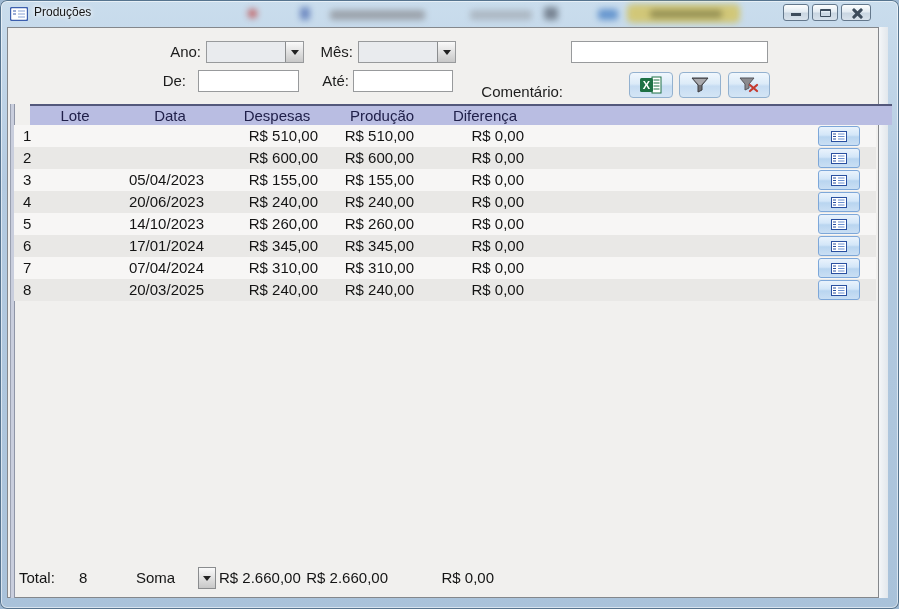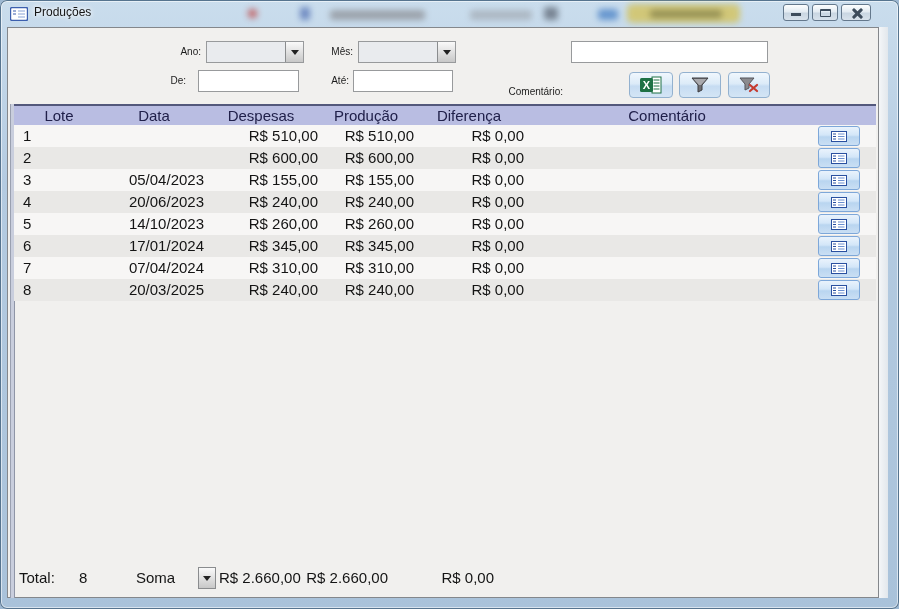--- a/index.html
+++ b/index.html
@@ -22,34 +22,34 @@
   .glyph-max{position:absolute;left:7px;top:4px;width:11px;height:8px;border:1px solid #3d4c5c;border-top:2px solid #3d4c5c;background:transparent;border-radius:1px;}
   .glyph-close{position:absolute;left:9px;top:3px;width:11px;height:11px;}
   .glyph-close:before,.glyph-close:after{content:"";position:absolute;left:5px;top:-1px;width:3px;height:13px;background:#3d4c5c;border-radius:1px;}
   .glyph-close:before{transform:rotate(45deg);}
   .glyph-close:after{transform:rotate(-45deg);}
   
   .client{position:absolute;left:7px;top:27px;width:872px;height:571px;
     background:#f1f0ee;border:1px solid #84878b;}
   .right-gutter{position:absolute;right:11px;top:27px;width:9px;height:571px;
     background:linear-gradient(90deg,#f4f6f8,#e2e7ec);}
-  .lbl{position:absolute;height:22px;line-height:22px;font-size:10px;color:#1c1c1c;text-align:right;}
+  .lbl{position:absolute;height:22px;line-height:22px;font-size:15px;color:#1c1c1c;text-align:right;}
   .field{position:absolute;height:22px;border:1px solid #989a9c;background:#ffffff;font-size:14px;padding:0 3px;font-family:inherit;}
   .combo{position:absolute;height:22px;border:1px solid #989a9c;background:#e9ebee;display:flex;}
   .combo .val{flex:1;font-size:14px;line-height:20px;padding:0 3px;color:#1c1c1c;}
   .drop-btn{width:18px;height:100%;border-left:1px solid #8a8c8e;cursor:pointer;
     background:linear-gradient(180deg,#fafafa,#dcdcdc 60%,#c8c8c8);display:flex;align-items:center;justify-content:center;}
   .tri{width:0;height:0;border-left:4px solid transparent;border-right:4px solid transparent;border-top:5px solid #222;}
   .toolbtn{position:absolute;width:44px;height:26px;border:1px solid #93b1cf;border-radius:4px;cursor:pointer;
     background:linear-gradient(180deg,#f0f7fd 0%,#dcebf8 45%,#c6dcf2 55%,#d4e5f5 100%);
     display:flex;align-items:center;justify-content:center;}
   
   .selector-strip{position:absolute;left:2px;top:76px;width:5px;height:494px;
     background:#c9cedd;border-left:1px solid #9aa0b0;border-right:1px solid #8f95a6;}
-  .thead{position:absolute;left:6px;top:76px;width:862px;height:21px;
+  .thead{position:absolute;left:22px;top:76px;width:862px;height:21px;
     background:#b9bde2;border-top:2px solid #53587b;}
   .tbody{position:absolute;left:6px;top:97px;width:862px;}
   .trow{position:relative;height:22px;cursor:default;}
   .trow.odd{background:#f7f6f5;}
   .trow.even{background:#e9e8e6;}
   .cell{position:absolute;top:0;height:22px;line-height:22px;font-size:15px;color:#141414;white-space:nowrap;overflow:hidden;}
   .hcell{position:absolute;top:0;height:19px;line-height:19px;font-size:15px;color:#20204a;text-align:center;white-space:nowrap;}
   .h-lote{left:0;width:90px;}   .c-lote{left:0;width:90px;padding-left:9px;}
   .h-data{left:90px;width:100px;} .c-data{left:90px;width:100px;text-align:right;}
   .h-desp{left:190px;width:114px;} .c-desp{left:190px;width:114px;text-align:right;}
@@ -160,21 +160,20 @@
     </button>
 
     <div class="selector-strip"></div>
 
     <div class="thead">
       <span class="hcell h-lote">Lote</span>
       <span class="hcell h-data">Data</span>
       <span class="hcell h-desp">Despesas</span>
       <span class="hcell h-prod">Produção</span>
       <span class="hcell h-dif">Diferença</span>
-      <span class="hcell h-com">Comentário</span>
     </div>
 
     <div class="tbody">
       <div class="trow odd">
         <span class="cell c-lote">1</span>
         <span class="cell c-desp">R$ 510,00</span>
         <span class="cell c-prod">R$ 510,00</span>
         <span class="cell c-dif">R$ 0,00</span>
         <span class="cell c-com"></span>
         <span class="cell c-btn">

